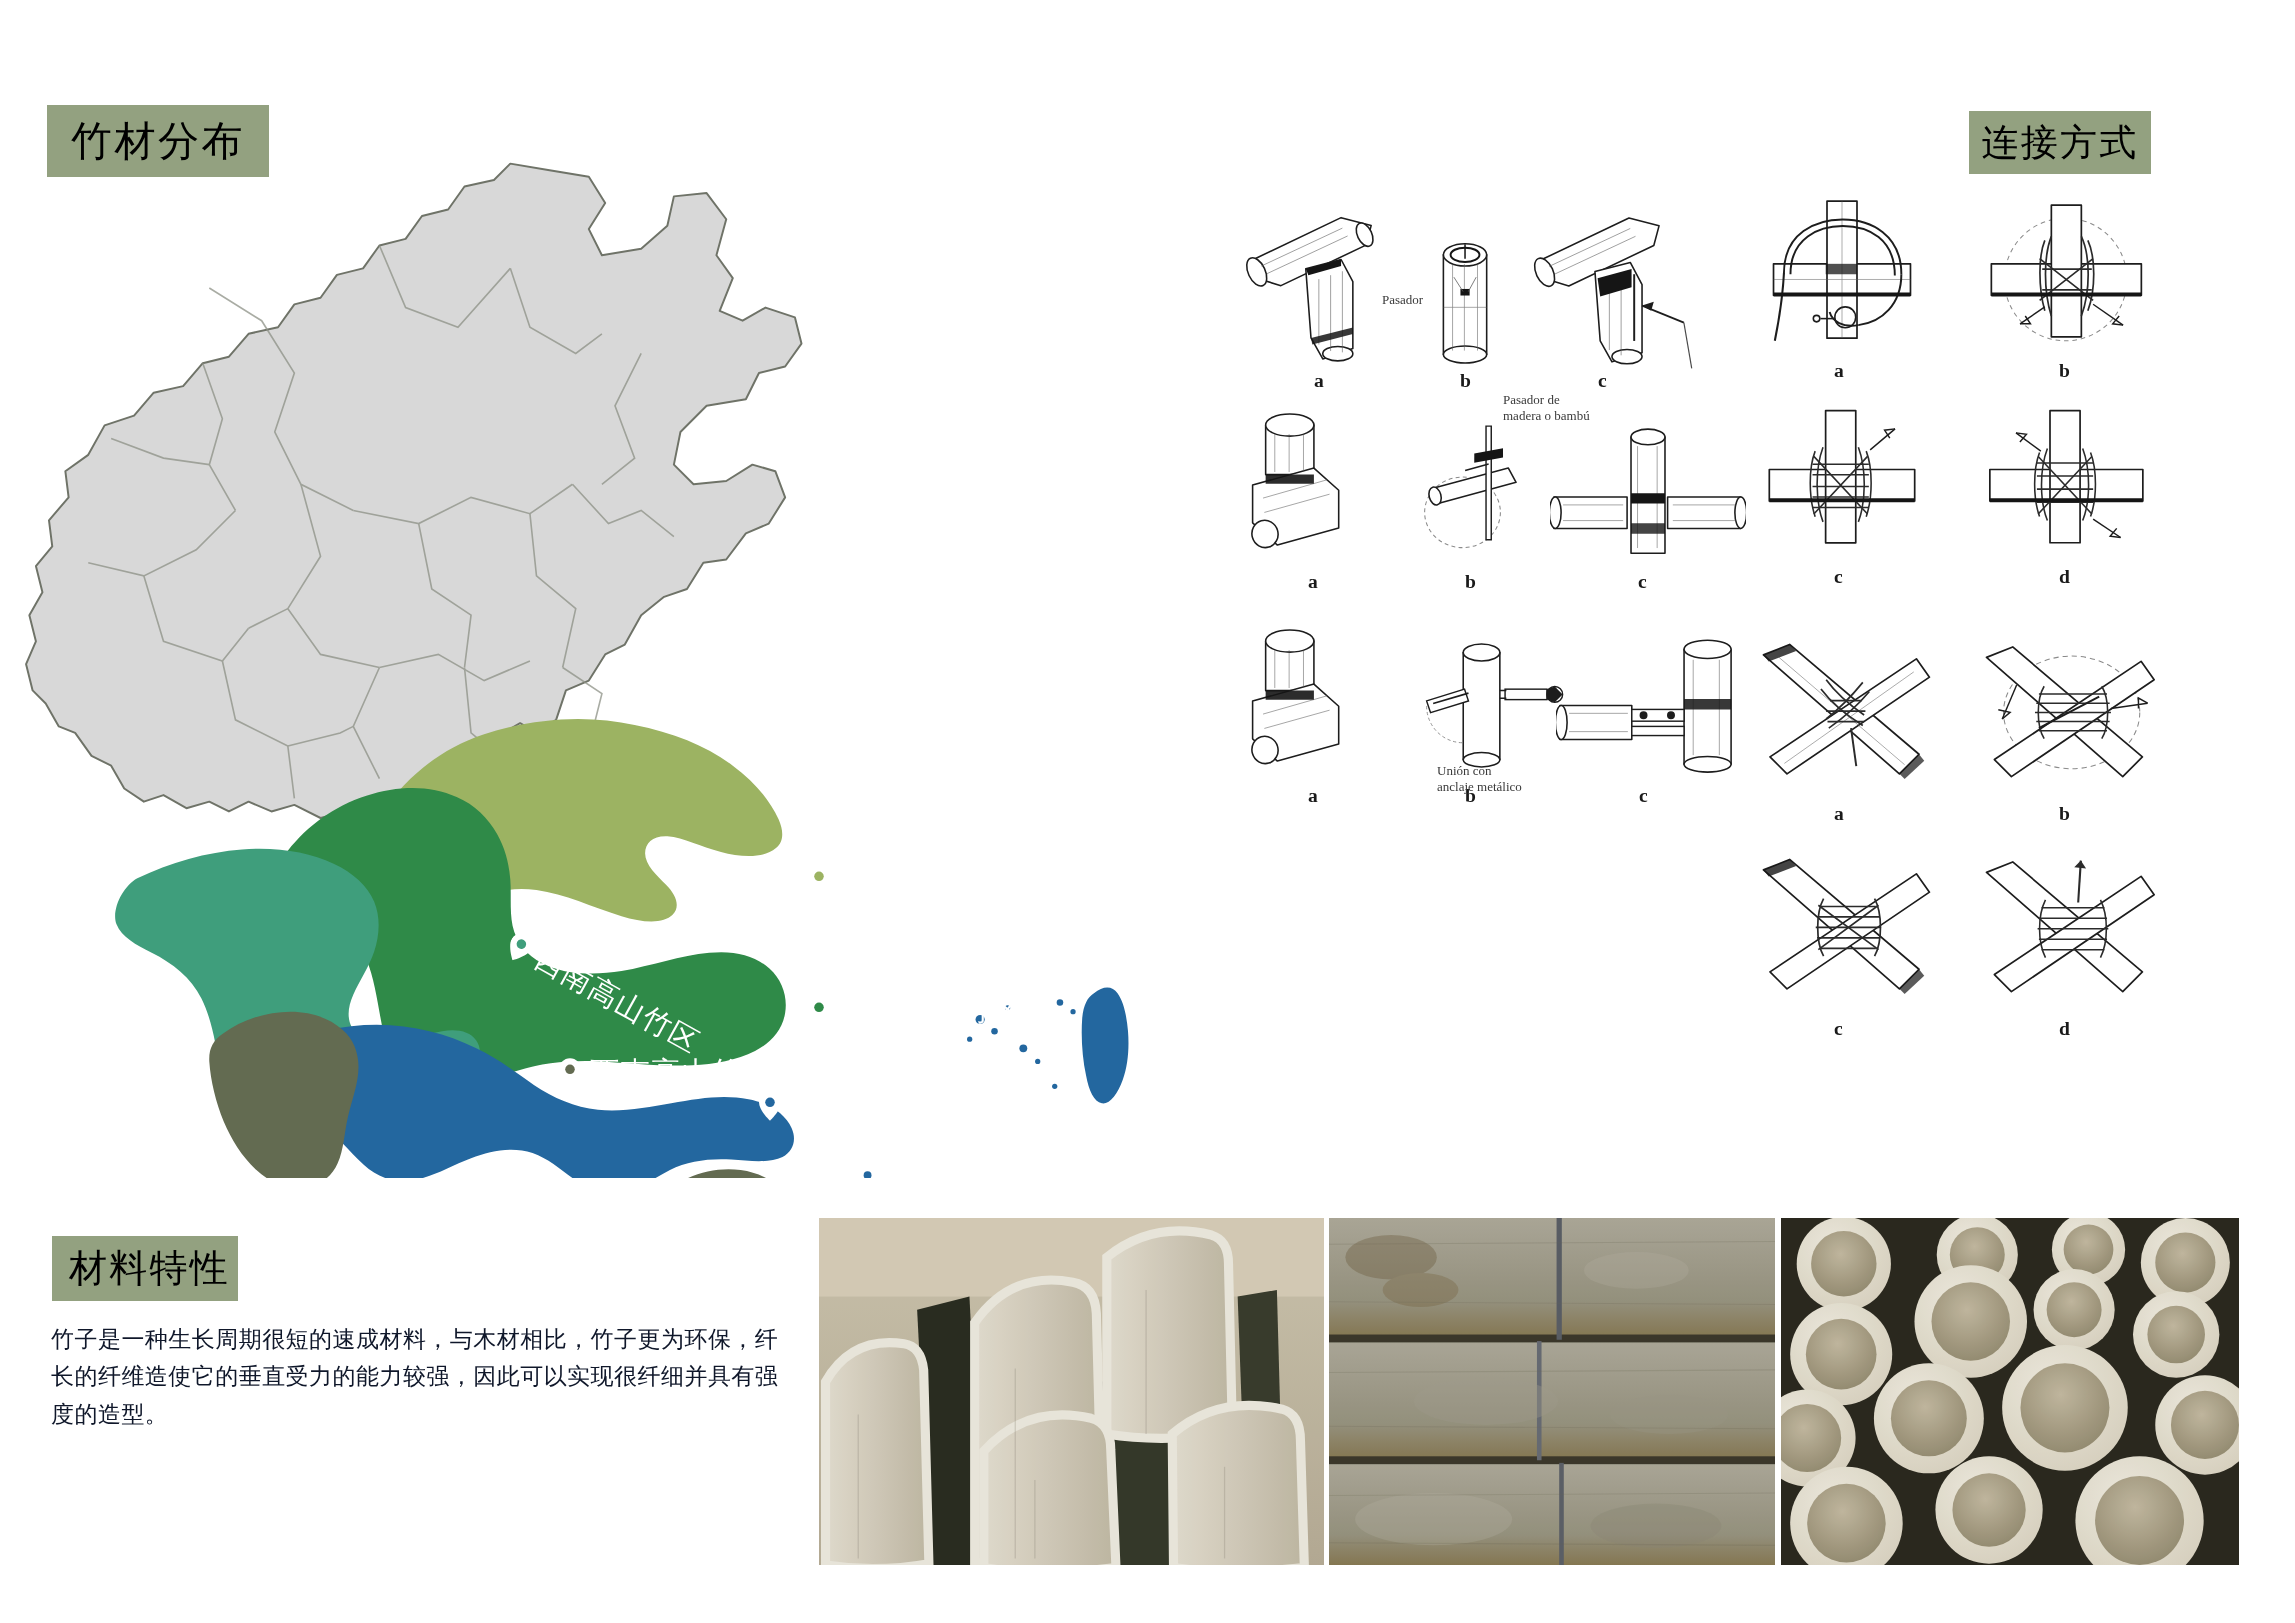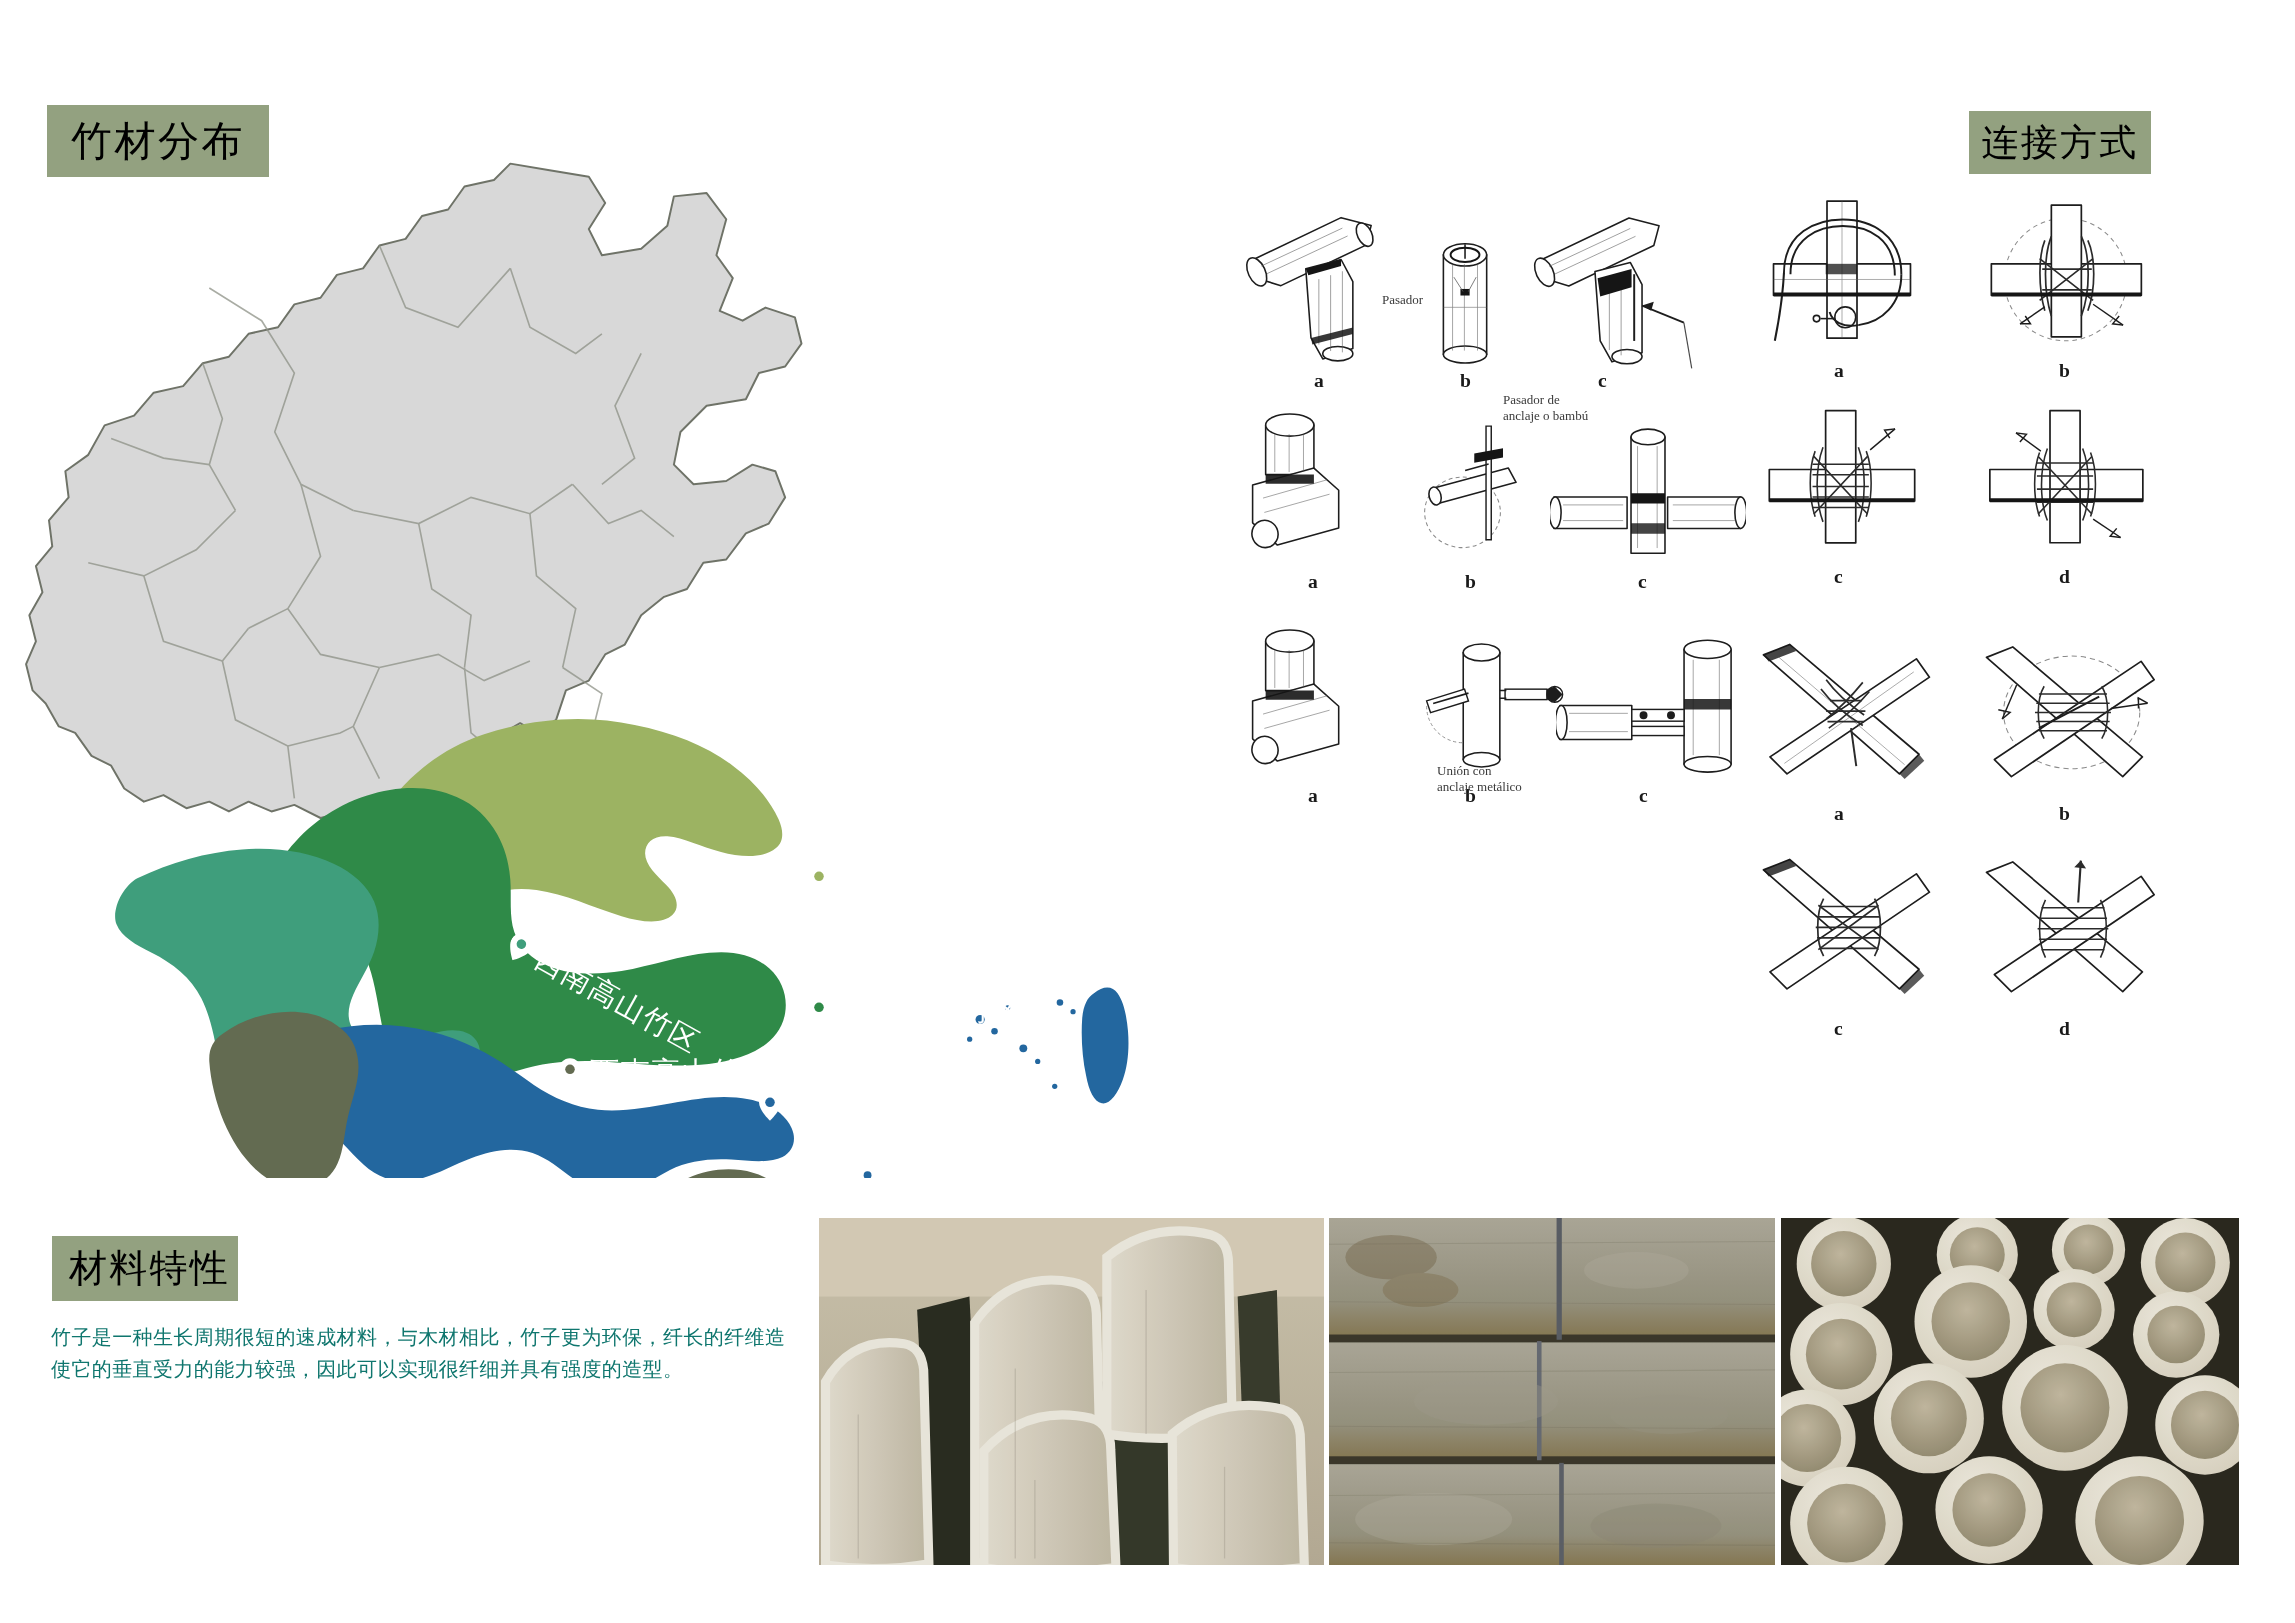--- a/index.html
+++ b/index.html
@@ -54,21 +54,21 @@
     font-family:"Liberation Serif","DejaVu Serif",serif;
   }
   .anno{
     position:absolute;font-size:13px;color:#3a3a3a;line-height:1.25;
     font-family:"Liberation Serif","DejaVu Serif",serif;white-space:pre-line;
   }
 
   
   #mat-body{
     position:absolute;left:51px;top:1321px;width:739px;
-    color:#0f766e;font-size:20px;line-height:1.62;font-weight:300;
+    color:#0f172a;font-size:23px;line-height:1.62;font-weight:300;
     letter-spacing:.02em;
   }
 
   
   .photo{position:absolute;overflow:hidden;}
   #photo-1{left:819px;top:1218px;width:505px;height:347px;}
   #photo-2{left:1329px;top:1218px;width:446px;height:347px;}
   #photo-3{left:1781px;top:1218px;width:458px;height:347px;}
   .photo svg{width:100%;height:100%;display:block;}
 </style>
@@ -379,21 +379,21 @@
         </g>
         <path d="M124,104 L176,104 L176,120 L124,120 Z" fill="#151515"></path>
         <path d="M124,150 L176,150 L176,166 L124,166 Z" fill="#151515" opacity=".8"></path>
       </svg>
     </div>
 
     <div class="dlabel" style="left:65px;top:375px;">a</div>
     <div class="dlabel" style="left:222px;top:375px;">b</div>
     <div class="dlabel" style="left:395px;top:375px;">c</div>
     <div class="anno" style="left:260px;top:196px;">Pasador de
-anclaje o bambú</div>
+madera o bambú</div>
 
     <div class="diagram-cell" style="left:0px;top:432px;">
       <svg width="164" height="150" viewBox="0 0 250 230">
         <g fill="#fff" stroke="#1d1d1d" stroke-width="2.4" stroke-linejoin="round">
           <path d="M34,20 L108,20 L108,96 L34,96 Z"></path>
           <ellipse cx="71" cy="20" rx="37" ry="17"></ellipse>
           <path d="M14,112 L108,86 L146,120 L146,178 L52,204 L14,170 Z"></path>
           <ellipse cx="33" cy="187" rx="20" ry="21" transform="rotate(-16 33 187)"></ellipse>
         </g>
         <g fill="none" stroke="#5a5a5a" stroke-width="1.1" opacity=".75">

